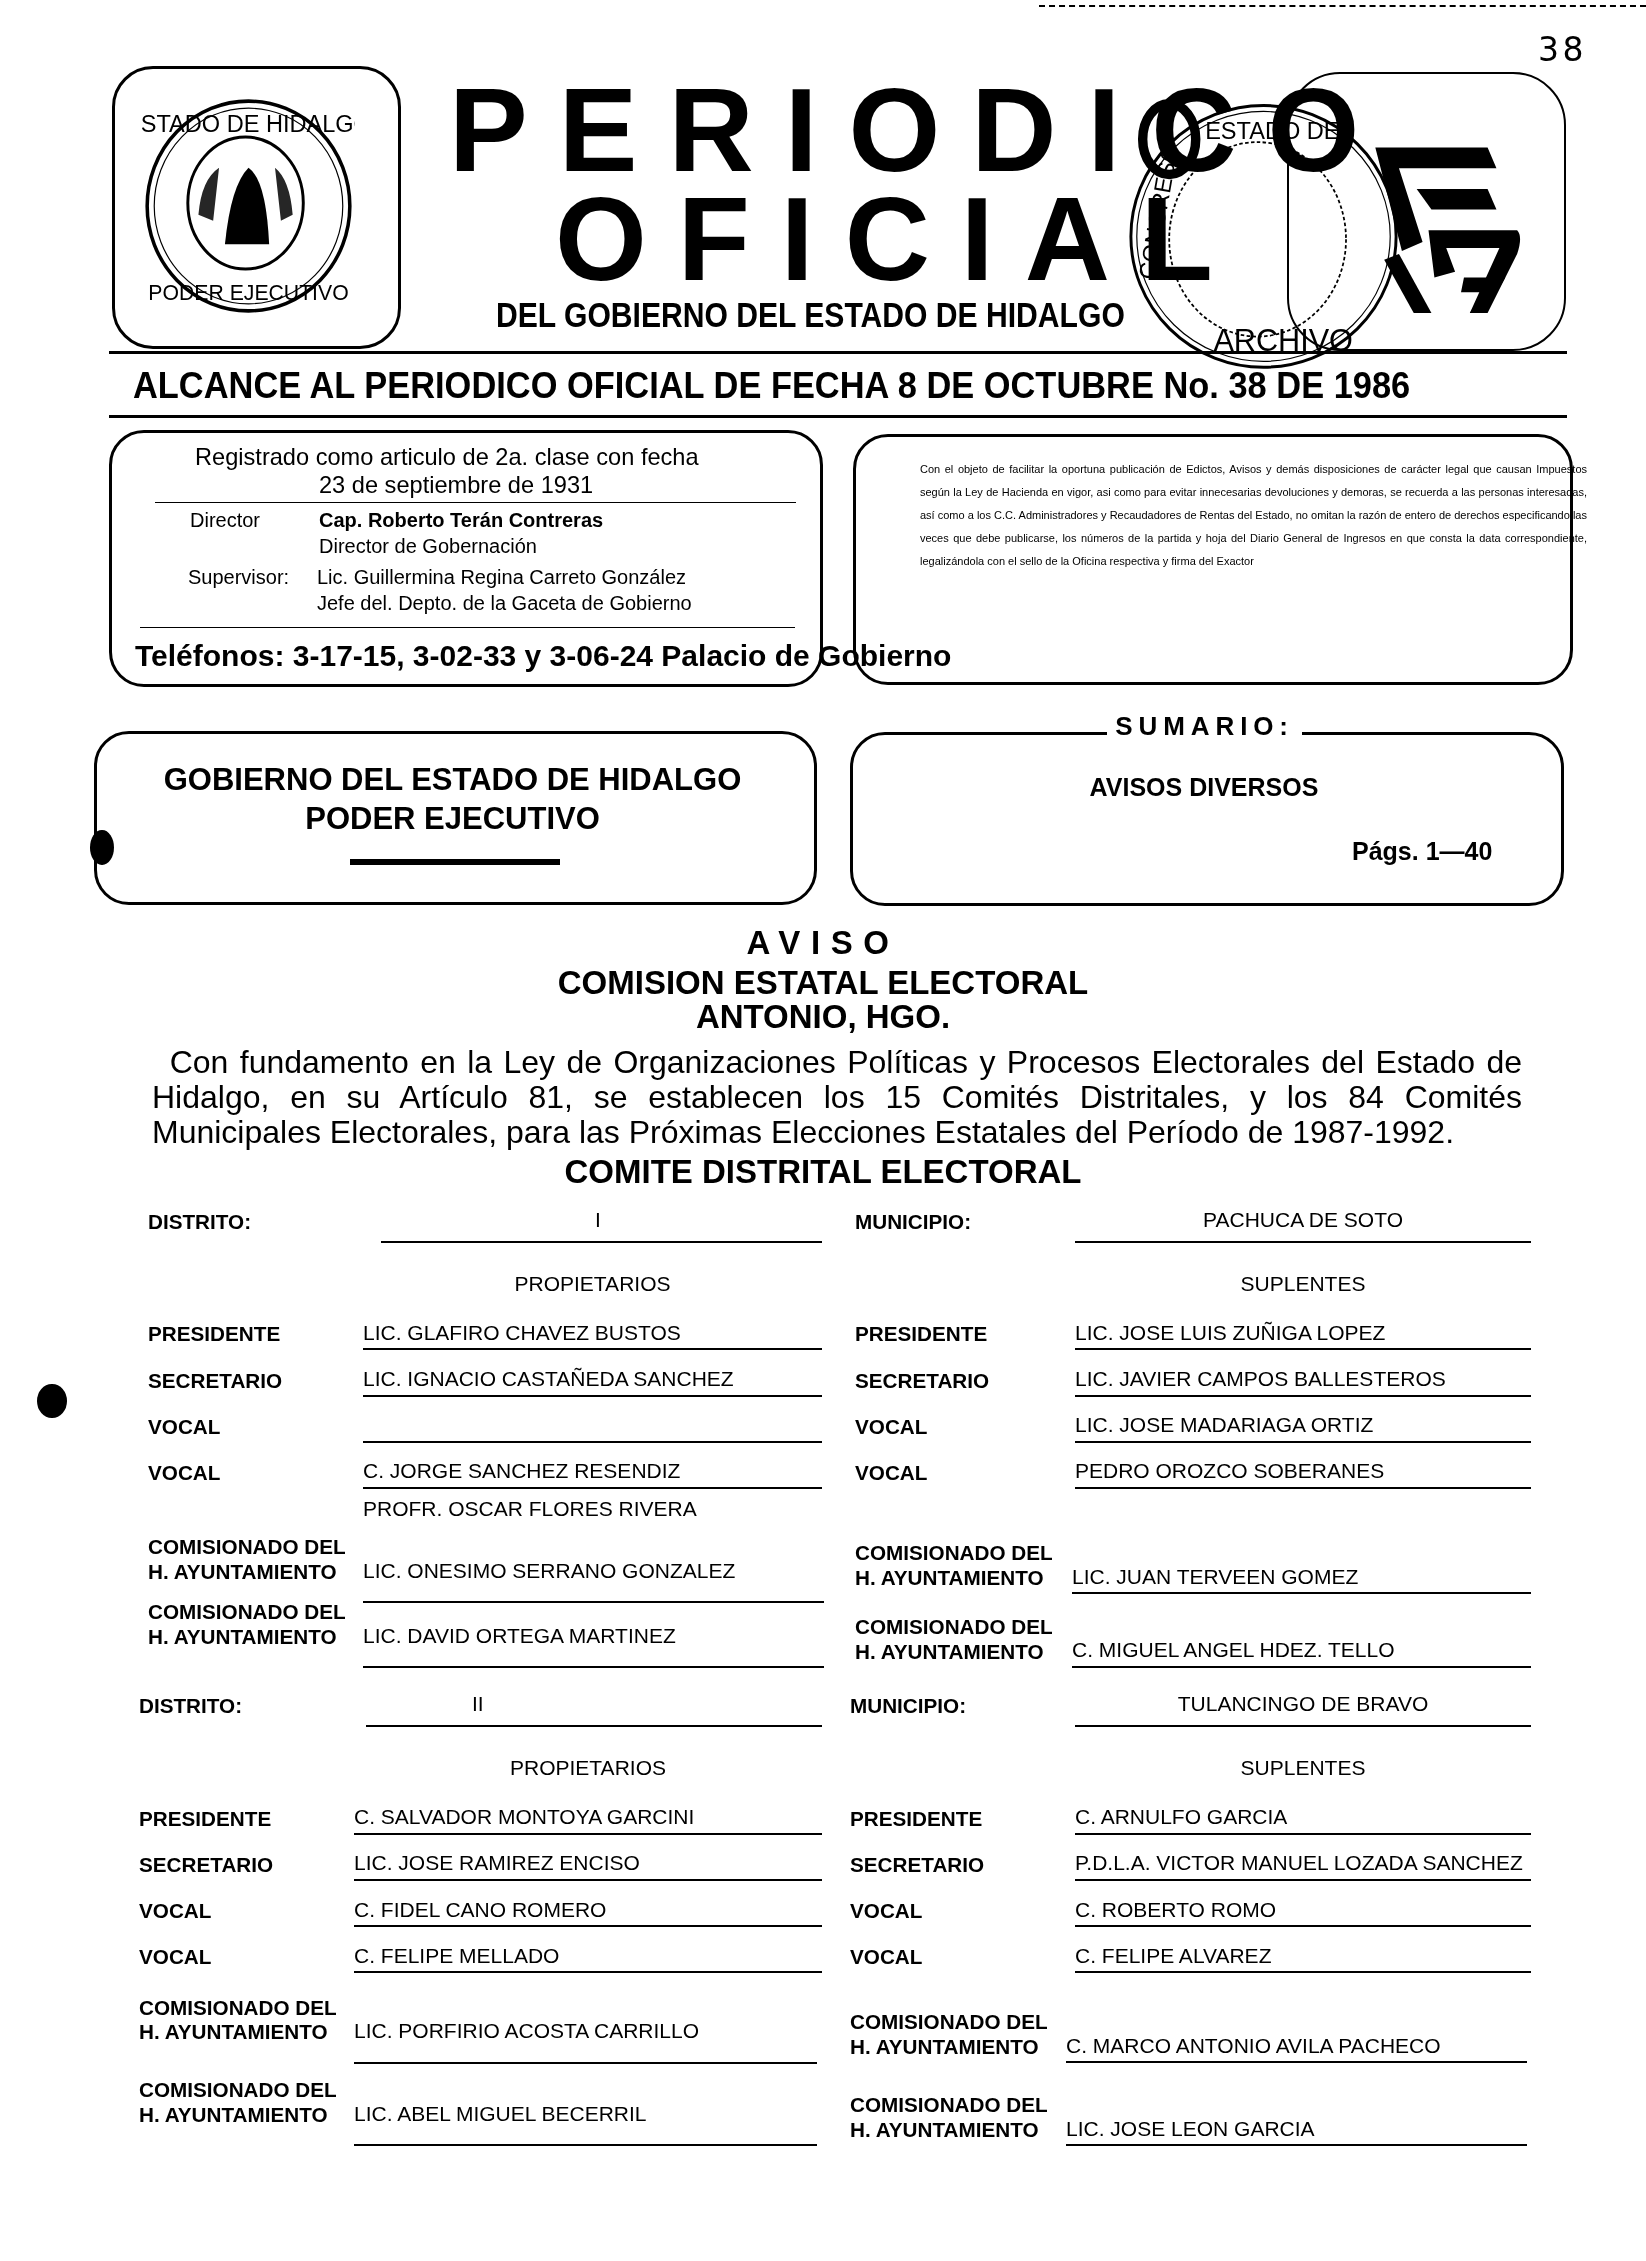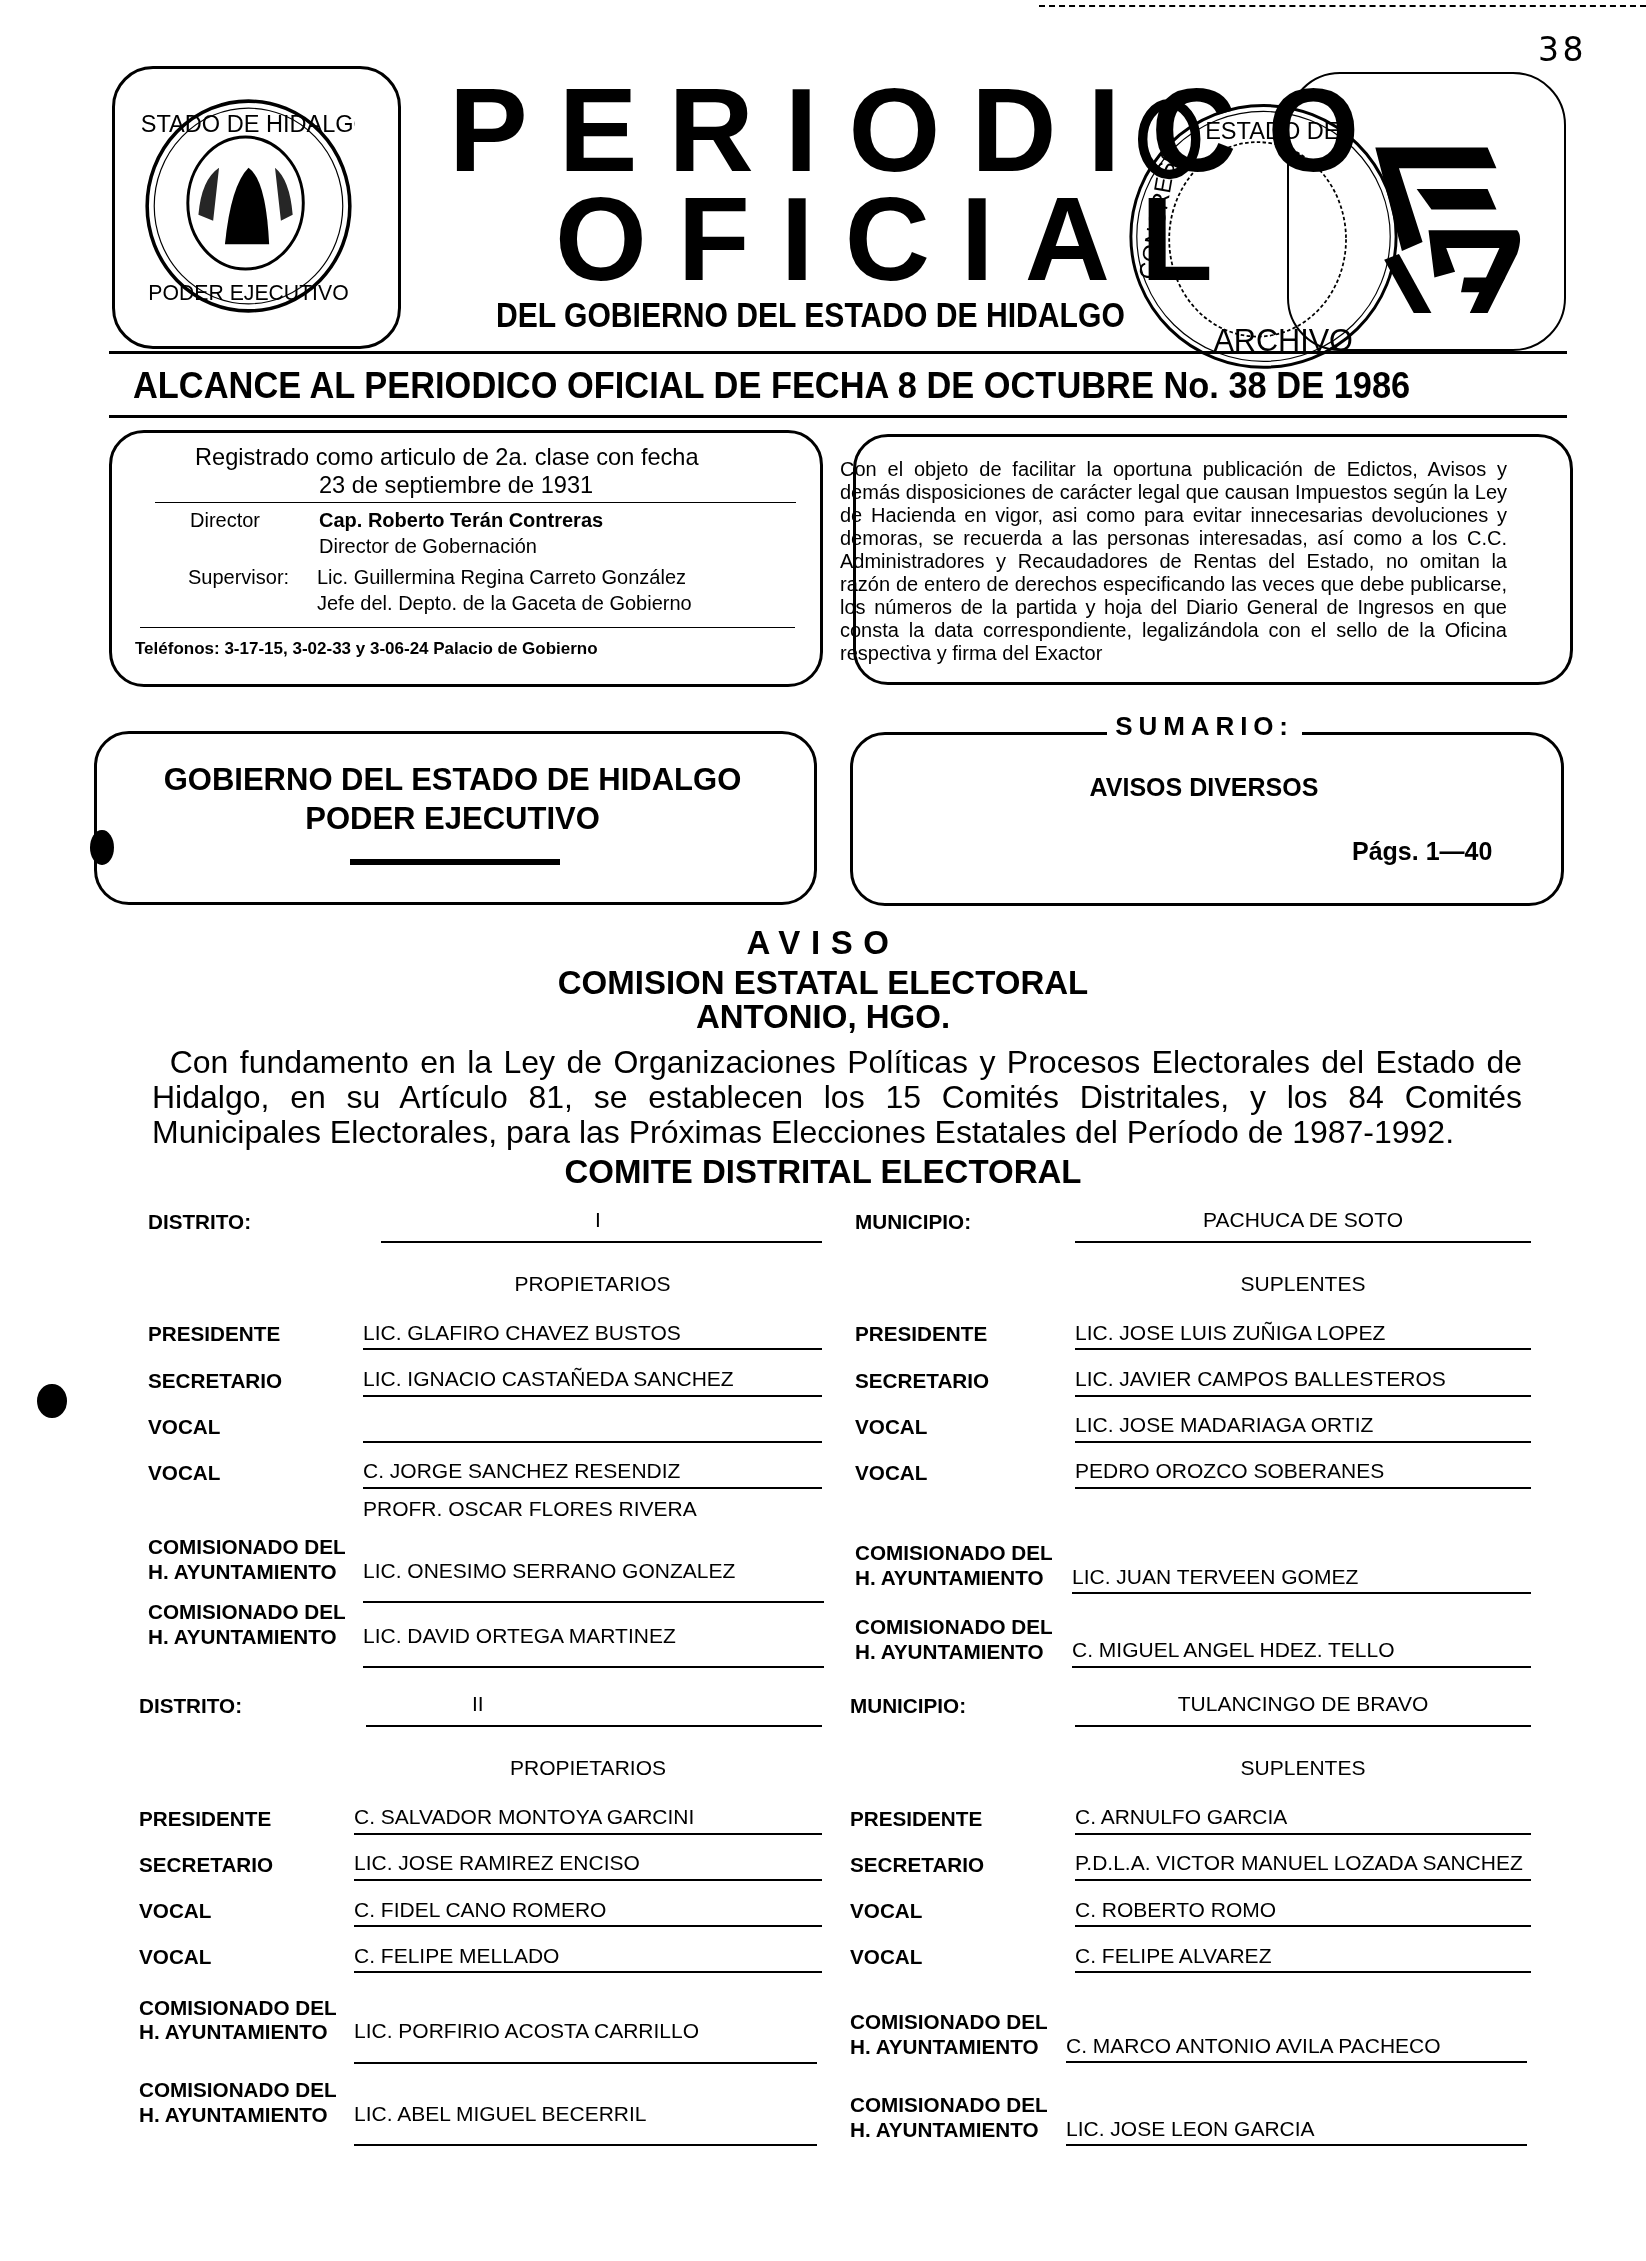--- a/index.html
+++ b/index.html
@@ -25,24 +25,24 @@
   .rule { height:0; border-top:3px solid #000; }
   .alcance { left:133px; top:365px; font-size:37px; font-weight:bold; white-space:nowrap; transform:scaleX(0.93); transform-origin:left; }
 
   
   .box { border:3px solid #000; border-radius:35px; }
   .reg-box { left:109px; top:430px; width:708px; height:251px; }
   .reg-line1 { left:195px; top:444px; font-size:23.6px; }
   .reg-line2 { left:319px; top:472px; font-size:23.6px; }
   .hr { height:0; border-top:1.8px solid #000; }
   .lbl-sm { font-size:20px; }
-  .tel { left:135px; top:639px; font-size:17px; font-weight:bold; white-space:nowrap; }
+  .tel { left:135px; top:639px; font-size:30px; font-weight:bold; white-space:nowrap; }
 
   .notice-box { left:853px; top:434px; width:714px; height:245px; }
-  .notice-text { left:840px; top:458px; width:667px; font-size:20px; line-height:23px; text-align:justify; }
+  .notice-text { left:920px; top:458px; width:667px; font-size:11px; line-height:23px; text-align:justify; }
 
   .gob-box { left:94px; top:731px; width:717px; height:168px; }
   .gob-1 { left:94px; top:762px; width:717px; text-align:center; font-size:31px; font-weight:bold; }
   .gob-2 { left:94px; top:801px; width:717px; text-align:center; font-size:31px; font-weight:bold; }
   .gob-bar { left:350px; top:859px; width:210px; height:5.9px; background:#000; }
   .punch { width:23.6px; height:35px; border-radius:50%; background:#000; }
 
   .sum-box { left:850px; top:732px; width:708px; height:168px; }
   .sum-label { left:1107px; top:711px; font-size:26px; font-weight:bold; letter-spacing:5.9px; background:#fff; padding:0 8.3px; }
   .sum-item { left:850px; top:773px; width:708px; text-align:center; font-size:25px; font-weight:bold; }

